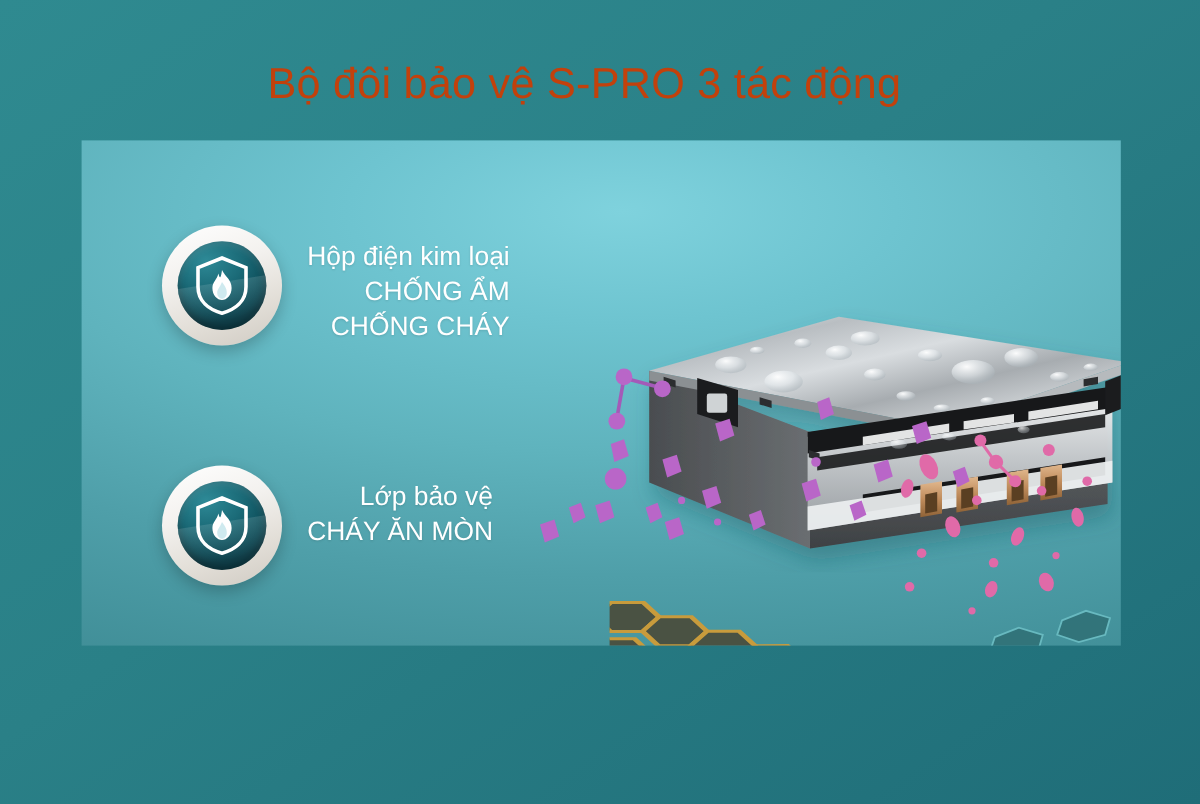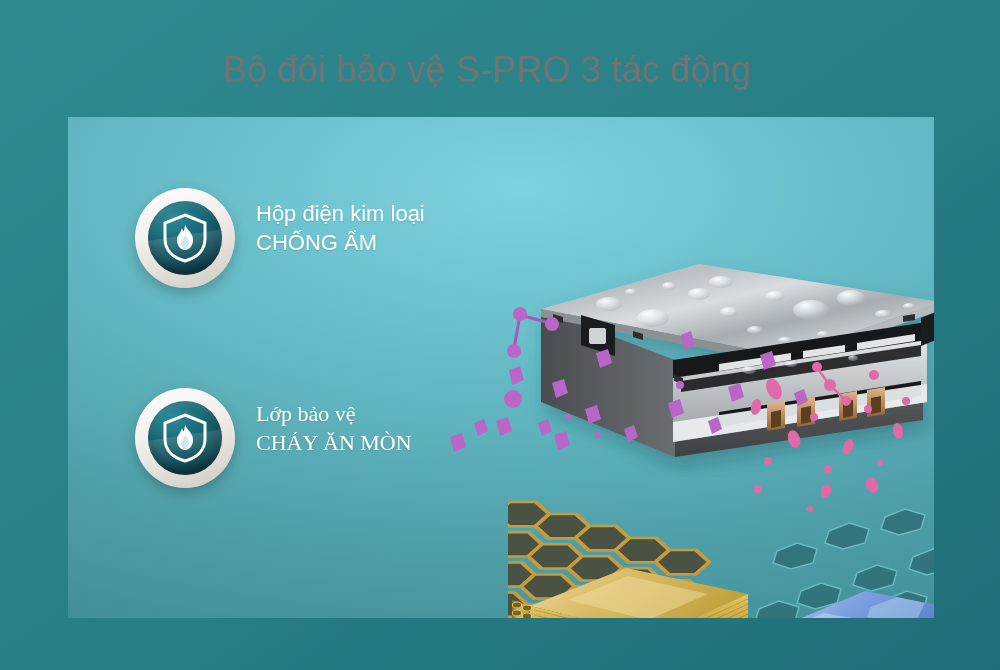--- a/index.html
+++ b/index.html
@@ -12,36 +12,37 @@
     background: linear-gradient(145deg, #2f8a90 0%, #2a8087 45%, #1f6d78 100%);
     position: relative;
   }
 
   
   #page-title {
     position: absolute;
     left: 0; top: 48px;
     width: 974px;
     text-align: center;
-    color: #737373;
+    color: #c2410c;
     font-size: 36px;
     font-weight: 400;
     letter-spacing: 0.2px;
     line-height: 44px;
     white-space: nowrap;
   }
 
   
   #scene-panel {
     position: absolute;
     left: 68px; top: 117px;
-    width: 866px; height: 501px;
+    width: 866px; height: 421px;
     overflow: hidden;
     background:
       radial-gradient(120% 100% at 52% 14%, #7fd2dd 0%, #6ec4d0 22%, #5fb3bd 48%, #4f9fa9 72%, #3f8d96 100%);
+    text-align: right;
   }
 
   
   .badge {
     position: absolute;
     width: 100px; height: 100px;
     border-radius: 50%;
     background: linear-gradient(160deg, #ffffff 0%, #f3f1ee 38%, #e2ded7 70%, #cfcac2 100%);
     box-shadow: 0 5px 13px rgba(0,0,0,0.22);
     display: flex; align-items: center; justify-content: center;
@@ -489,20 +490,21 @@
           <path d="M23,12 C26,18 31,20 31,27 C31,33 27,37 23,37 C19,37 15,33 15,27 C15,22 19,20 20,15 C21,19 22,20 23,12 Z" fill="#ffffff"></path>
           <path d="M23,22 C25,25 27,27 27,31 C27,34 25,36 23,36 C21,36 19,34 19,31 C19,28 21,27 23,22 Z" fill="#bfe3ea" opacity="0.75"></path>
         </svg>
       </div>
     </div>
   </div>
 
   <div class="feature-text" style="left:188px; top:82px;">
     <div>Hộp điện kim loại</div>
     <div>CHỐNG ẨM</div>
-  </div>
-
-  <div class="feature-text" style="left:188px; top:282px;font-family:Liberation Serif, serif;">
+    <div>CHỐNG CHÁY</div>
+  </div>
+
+  <div class="feature-text" style="left:188px; top:282px;">
     <div>Lớp bảo vệ</div>
     <div>CHÁY ĂN MÒN</div>
   </div>
 
 </div>
 
 </body></html>

